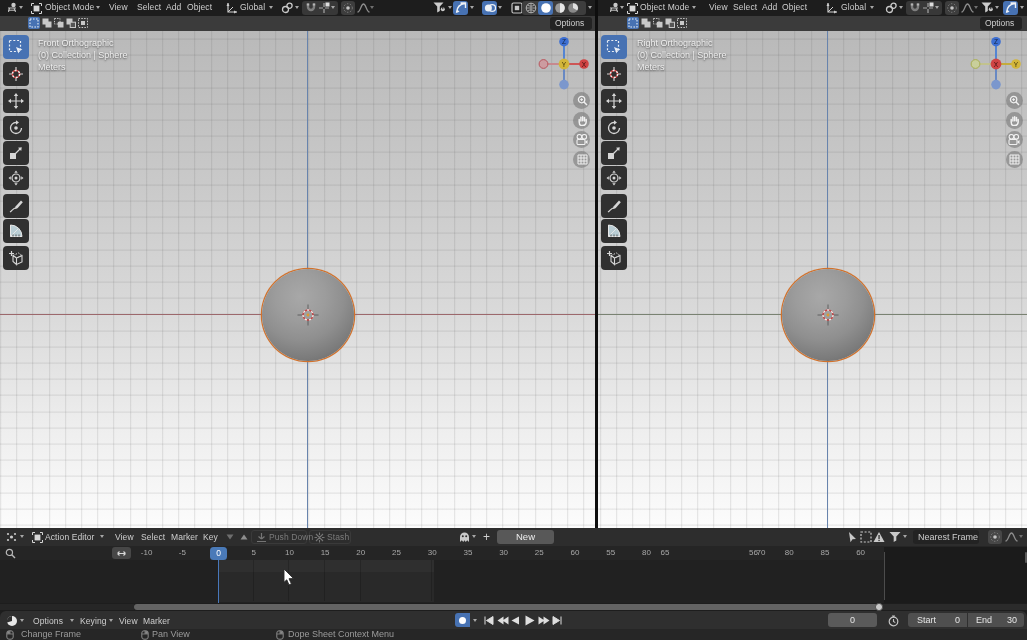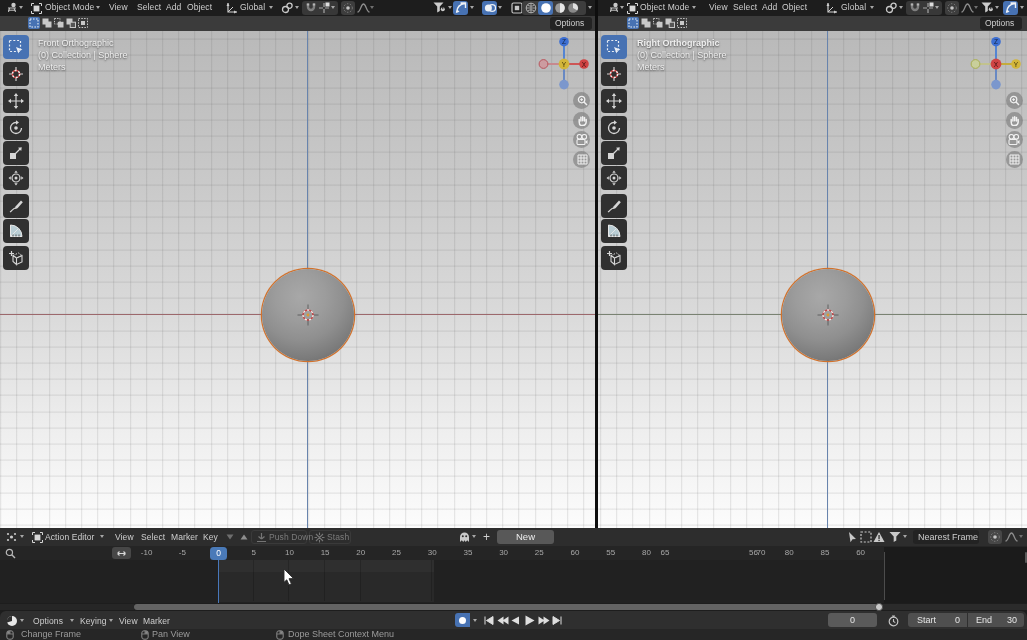--- a/index.html
+++ b/index.html
@@ -367,21 +367,21 @@
 <svg class="abs" style="left:410px;top:103px" width="12" height="11" viewBox="0 0 12 11">
           <circle cx="3.4" cy="2.8" r="2.3" fill="none" stroke="#f0f0f0" stroke-width="1.1"></circle>
           <circle cx="8.3" cy="2.8" r="2.3" fill="none" stroke="#f0f0f0" stroke-width="1.1"></circle>
           <rect x="1" y="5.5" width="8" height="5" rx="1" fill="none" stroke="#f0f0f0" stroke-width="1.1"></rect>
           <path d="M9.5 7.5 L11.5 6 V10 L9.5 8.5" fill="#f0f0f0"></path>
         </svg>
 <div class="cbtn" style="left:407.5px;top:119.5px;"></div>
 <svg class="abs" style="left:411px;top:123px" width="11" height="11" viewBox="0 0 11 11">
           <path d="M1 1 H10 V10 H1 Z M1 4 H10 M1 7 H10 M4 1 V10 M7 1 V10" stroke="#f0f0f0" stroke-width="1" fill="none"></path>
         </svg>
-<div class="ovtxt" style="left:39px;top:7px;font-weight:bold;">Right Orthographic</div>
+<div class="ovtxt" style="left:39px;top:7px;">Right Orthographic</div>
 <div class="ovtxt" style="left:39px;top:18.5px;">(0) Collection | Sphere</div>
 <div class="ovtxt" style="left:39px;top:30.5px;">Meters</div>
 <div class="tbtn" style="left:3px;top:4px;background:#4772b3;">
           <svg width="16" height="16" viewBox="0 0 16 16">
             <rect x="1.5" y="1.5" width="11" height="11" fill="none" stroke="#e9eef5" stroke-width="1.2" stroke-dasharray="2 1.8"></rect>
             <path d="M8 8 L14.5 10.5 L11.6 11.6 L10.5 14.5 Z" fill="#e9eef5"></path>
           </svg>
         </div>
 <div class="tbtn" style="left:3px;top:31px;">
           <svg width="16" height="16" viewBox="0 0 16 16">

